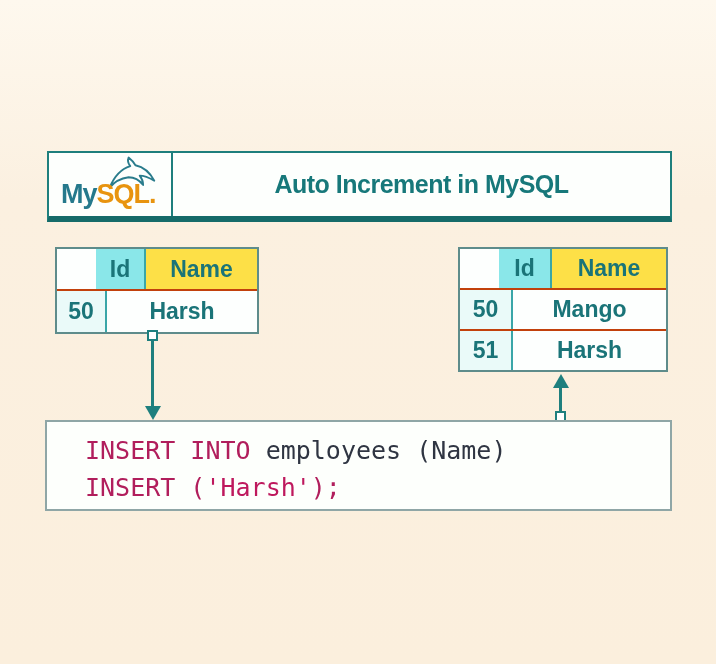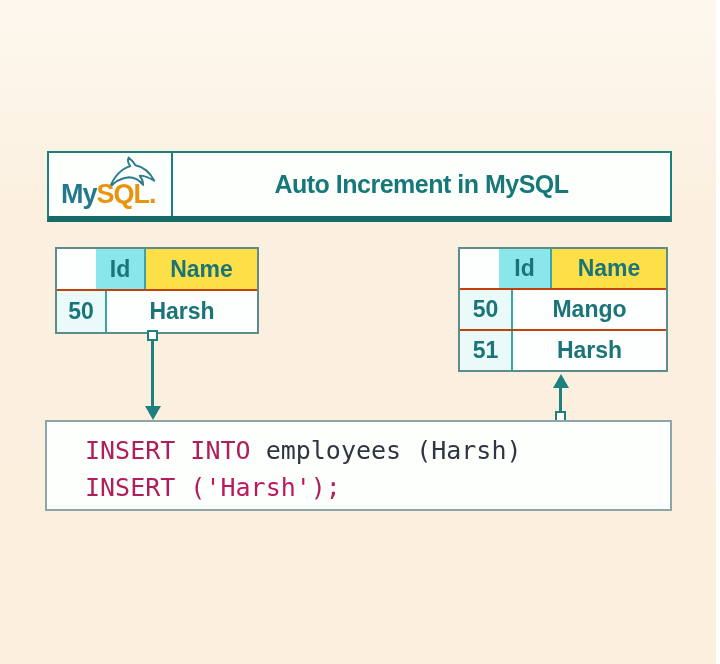--- a/index.html
+++ b/index.html
@@ -139,17 +139,17 @@
 
   <div class="anchor-square sq-left"></div>
   <div class="conn-line line-left"></div>
   <div class="arrow-down arrow-left"></div>
 
   <div class="arrow-up arrow-right"></div>
   <div class="conn-line line-right"></div>
   <div class="anchor-square sq-right"></div>
 
   <div class="code">
-    <div class="code-line"><span class="tok-kw">INSERT INTO</span><span class="tok-plain"> employees (Harsh)</span></div>
+    <div class="code-line"><span class="tok-kw">INSERT INTO</span><span class="tok-plain"> employees (Name)</span></div>
     <div class="code-line"><span class="tok-kw">INSERT (</span><span class="tok-str">'Harsh'</span><span class="tok-kw">);</span></div>
   </div>
 
 </div>
 
 </body></html>

